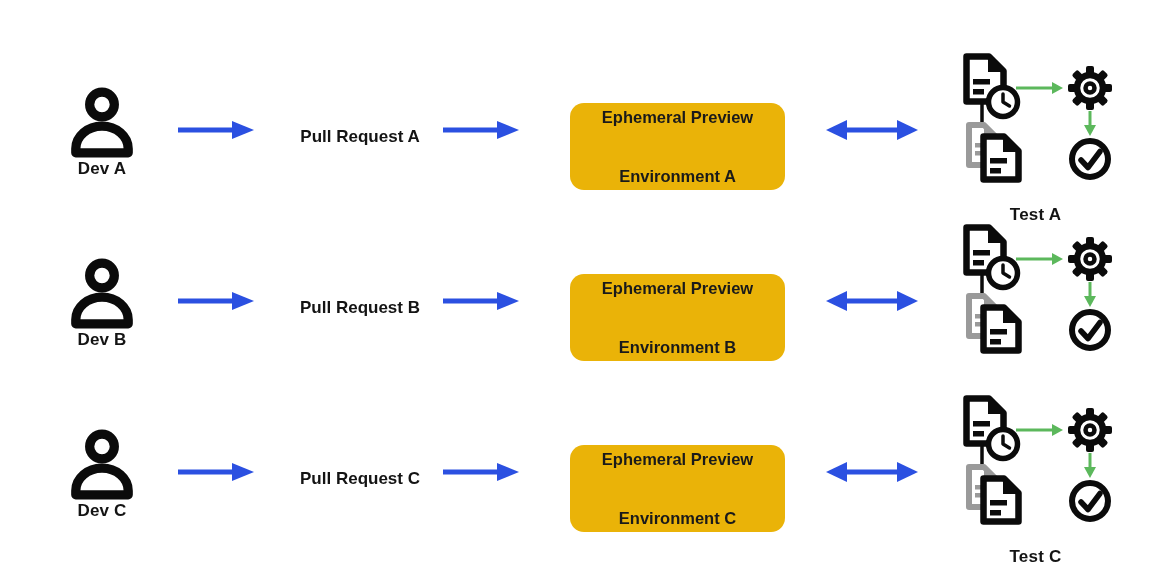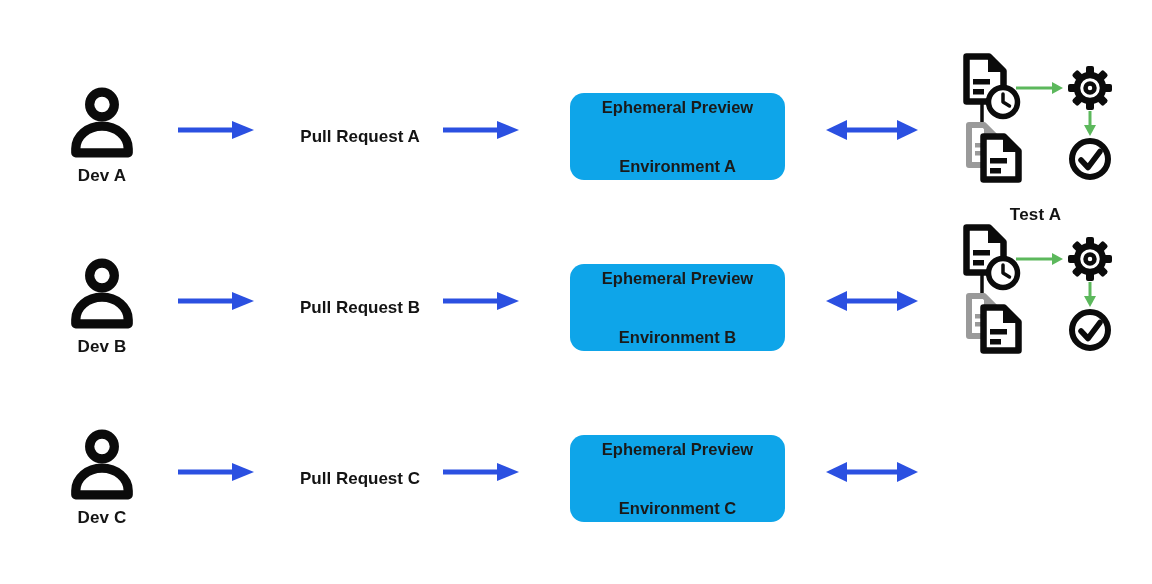--- a/index.html
+++ b/index.html
@@ -7,34 +7,34 @@
     position:relative;width:1152px;height:584px;background:#ffffff;
     font-family:"Liberation Sans",sans-serif;color:#141414;overflow:hidden;
   }
   .row{position:absolute;left:0;width:1152px;height:170px;}
   .row.r0{top:43px}
   .row.r1{top:214px}
   .row.r2{top:385px}
 
   .person{position:absolute;left:56px;top:42px;width:92px;text-align:center;}
   .person svg{width:74px;height:74px;display:block;margin:0 auto;}
-  .dev-label{margin-top:7px;font-size:17px;font-weight:700;letter-spacing:.2px;}
+  .dev-label{font-size:17px;font-weight:700;letter-spacing:.2px;}
 
   .arrow{position:absolute;top:77px;width:78px;height:20px;}
   .arrow.first{left:177px;}
   .arrow.second{left:442px;}
 
   .pr-label{
     position:absolute;left:285px;top:76px;width:150px;text-align:center;
     font-size:17px;font-weight:600;line-height:20px;white-space:nowrap;margin-top:8px;
   }
 
   .env-box{
-    position:absolute;left:570px;top:50px;width:215px;height:87px;
-    background:#0ea5e9;border-radius:14px;
+    position:absolute;left:570px;top:60px;width:215px;height:87px;
+    background:#eab308;border-radius:14px;
     display:flex;flex-direction:column;align-items:center;justify-content:center;
     font-size:16.5px;font-weight:700;line-height:22px;color:#1a1a1a;text-align:center;gap:37px;
   }
 
   .dbl-arrow{position:absolute;left:826px;top:75px;width:92px;height:24px;}
 
   .test-cluster{position:absolute;left:953px;top:5px;width:165px;text-align:center;}
   .test-cluster > svg{width:165px;height:138px;display:block;}
   .test-label{margin-top:19px;font-size:17px;font-weight:700;letter-spacing:.2px;}
 
@@ -195,15 +195,21 @@
     <svg class="arrow second" viewBox="0 0 78 20">
         <use href="#sym-arrow"></use>
       </svg>
     <div class="env-box">
       <span>Ephemeral Preview</span>
       <span>Environment C</span>
     </div>
     <svg class="dbl-arrow" viewBox="0 0 92 24">
         <use href="#sym-dblarrow"></use>
       </svg>
+    <div class="test-cluster">
+      <svg viewBox="0 0 165 138">
+          <use href="#sym-cluster"></use>
+        </svg>
+      <div class="test-label">Test C</div>
+    </div>
   </div>
 
 </div>
 
 </body></html>

